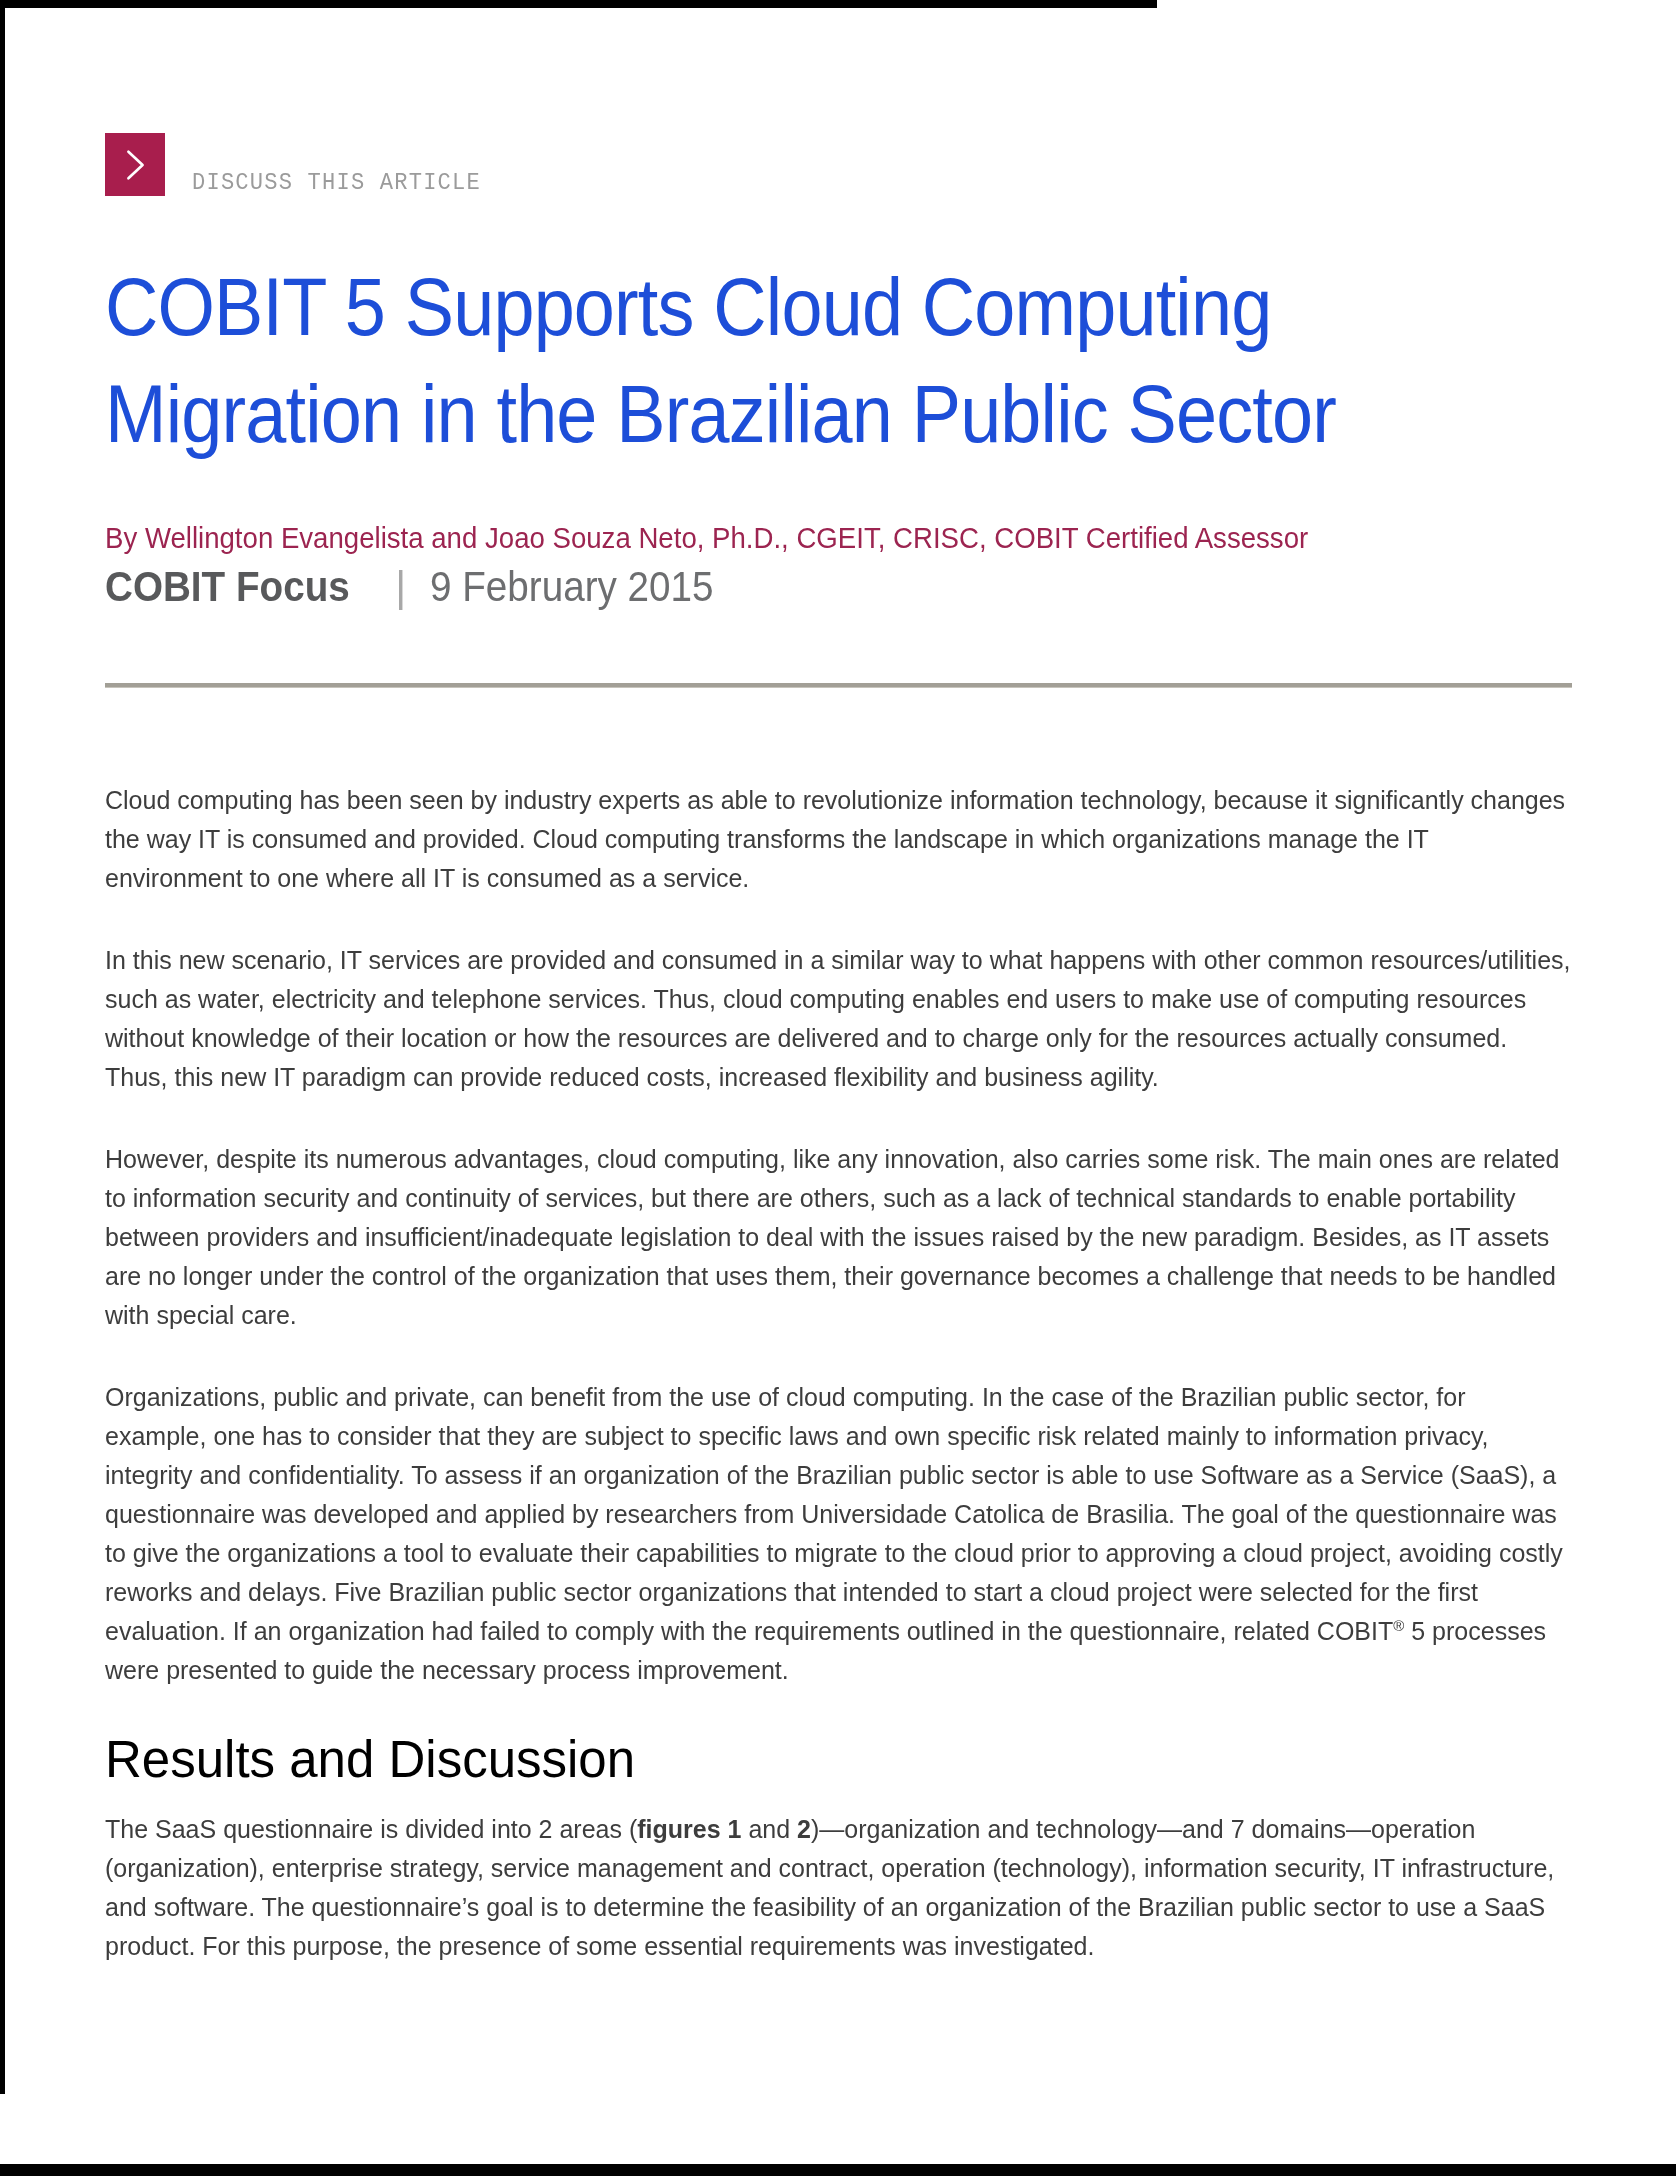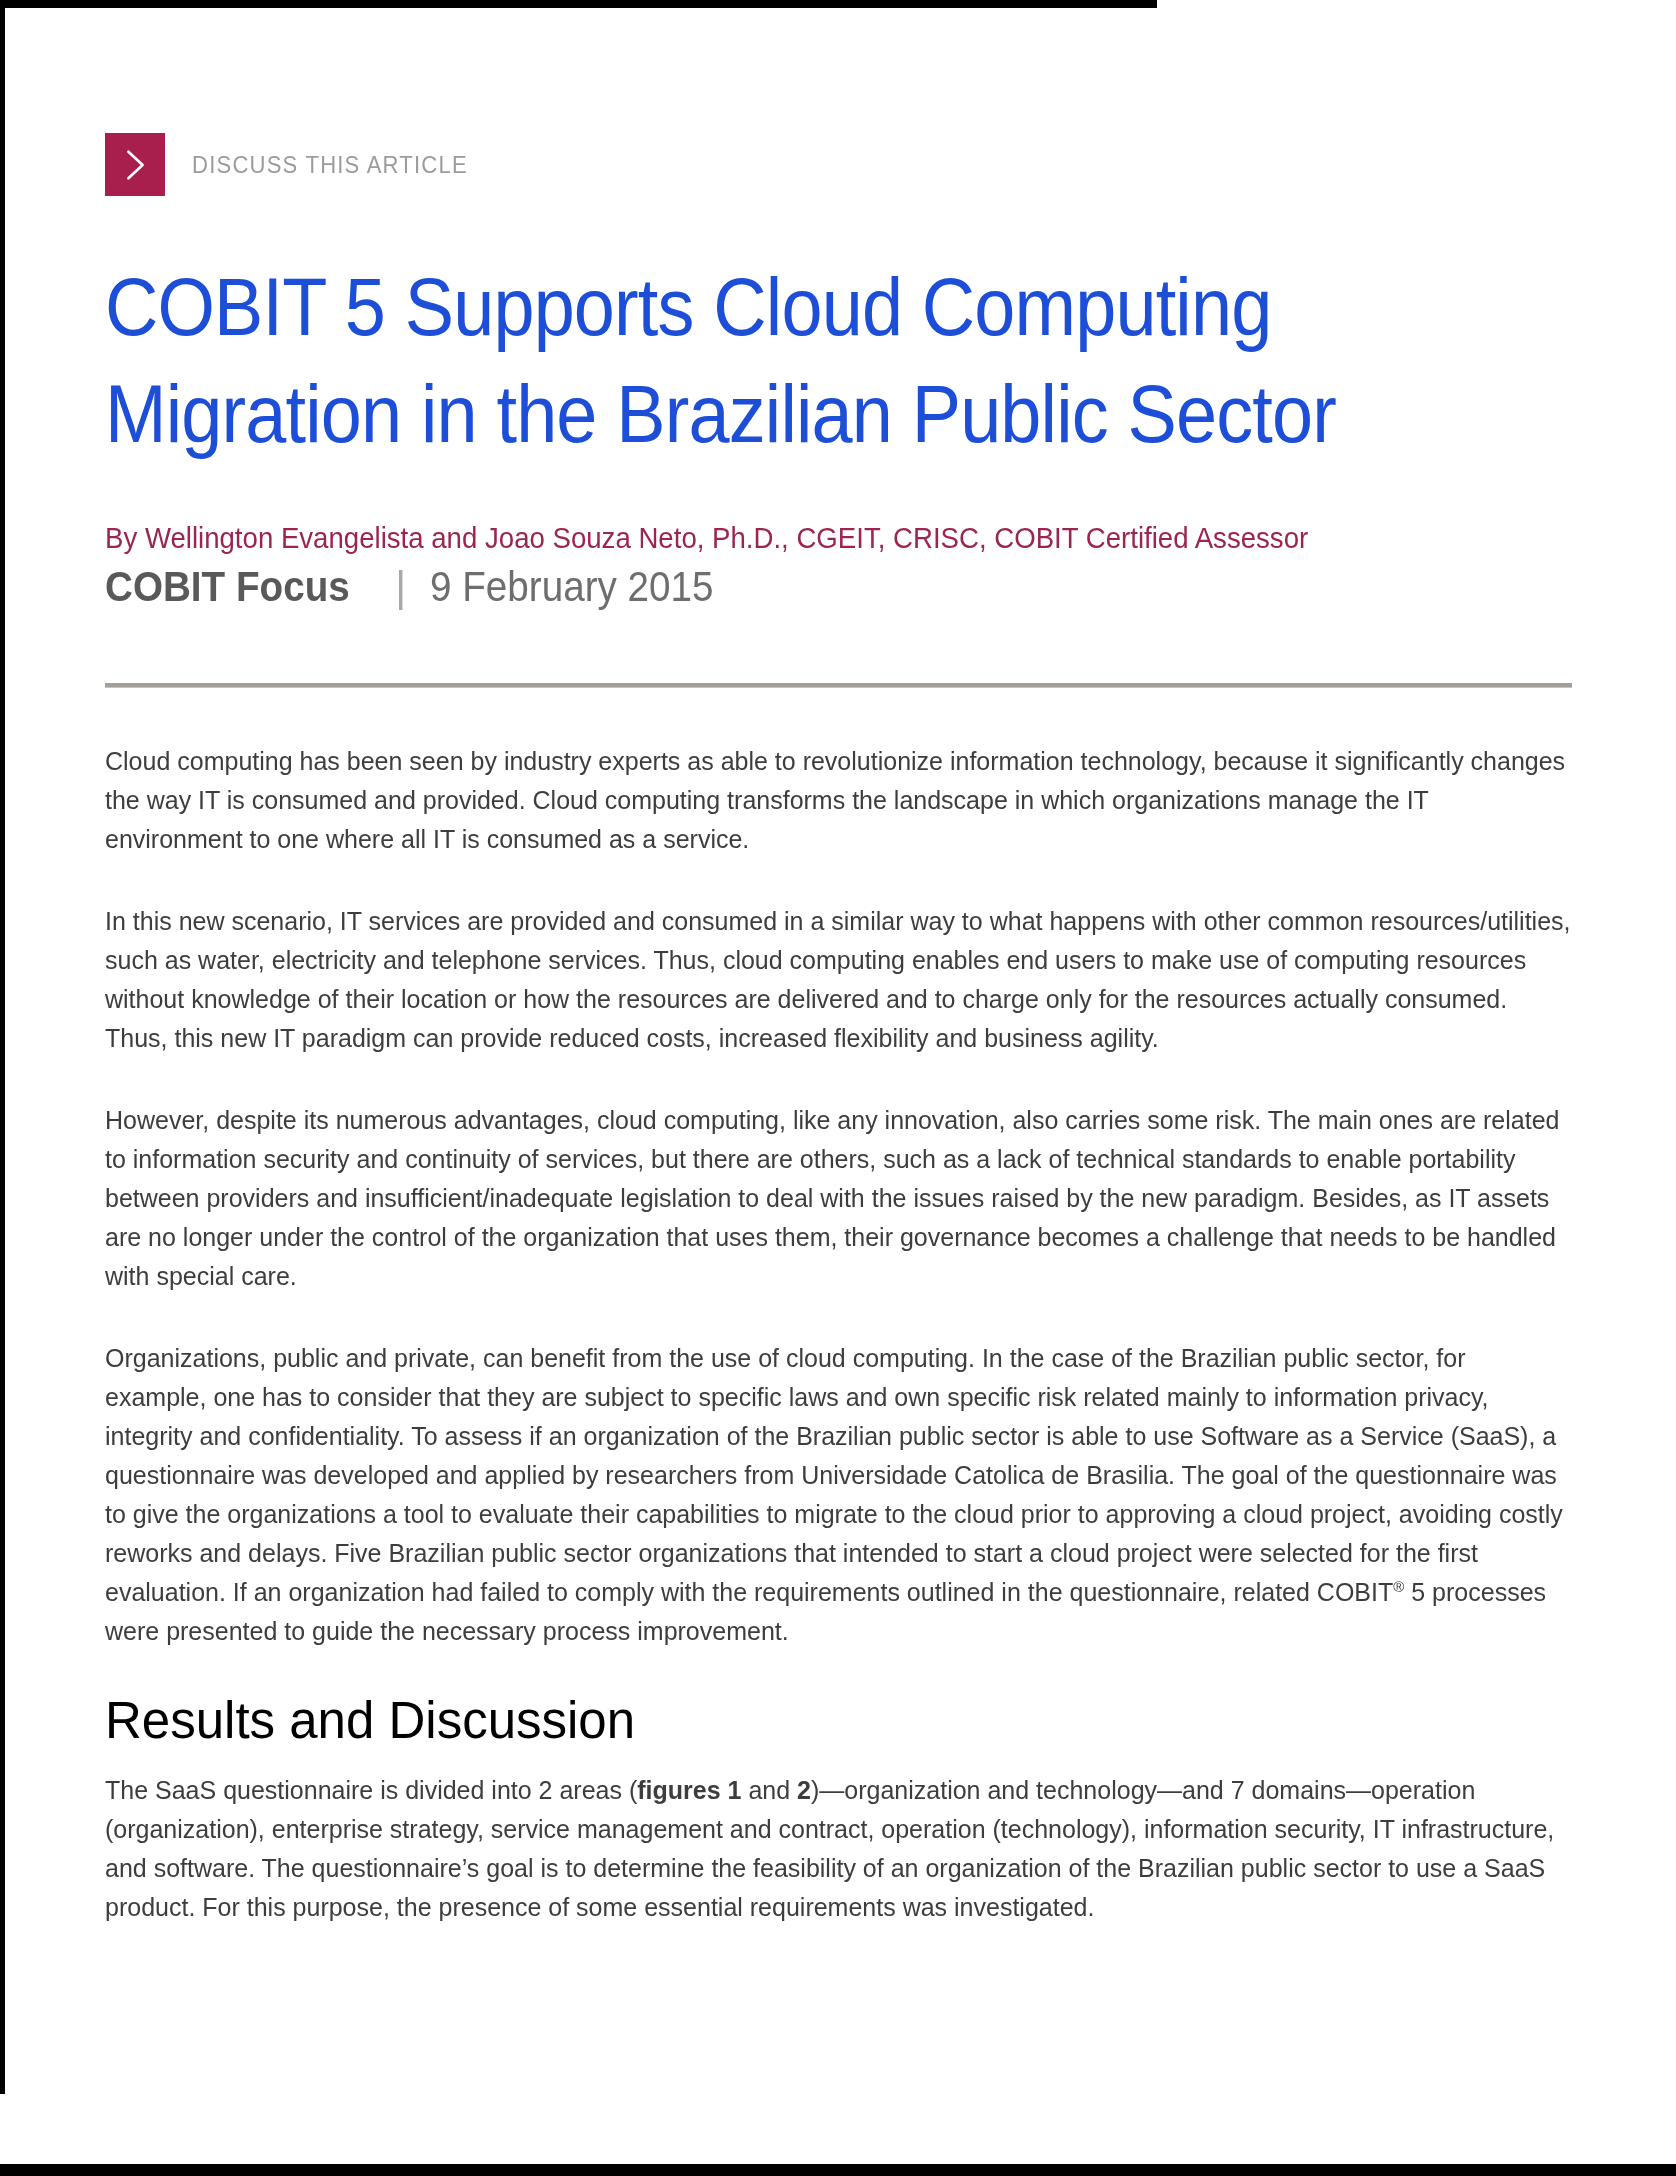--- a/index.html
+++ b/index.html
@@ -16,24 +16,25 @@
   .bar-left   { position: absolute; top: 0; left: 0; width: 5.4px;    height: 2094px; background: #000; }
   .bar-bottom { position: absolute; bottom: 0; left: 0; width: 100%; height: 11.6px; background: #000; }
 
   .content { position: absolute; left: 105px; top: 0; width: 1467px; }
 
   .condensed { transform: scaleX(0.92); transform-origin: 0 50%; }
 
   .discuss {
     margin-top: 133px;
     display: flex;
-    align-items: center;
+    align-items: flex-end;
     text-decoration: none;
     cursor: pointer;
     height: 63px;
+    font-family: Liberation Mono, monospace;
   }
   .discuss-square {
     width: 60px; height: 63px;
     background: #a81e4d;
     display: flex; align-items: center; justify-content: center;
     flex: 0 0 auto;
   }
   .discuss-label {
     margin-left: 27px;
     color: #9b9b9b;
@@ -71,21 +72,21 @@
   .meta .date { color: #6d6e70; display: inline-block; }
 
   .divider {
     margin-top: 73px;
     height: 3.6px;
     background: #a29f96;
     border-bottom: 0.9px solid #c7c4bc;
   }
 
   .article-body {
-    padding-top: 54px;
+    padding-top: 93px;
     color: #3d3d3d;
     font-size: 25px;
     line-height: 39px;
   }
   .article-body p { margin: 0 0 43px 0; }
   .article-body sup { font-size: 60%; line-height: 0; vertical-align: super; }
 
   .section-heading {
     margin: 12.5px 0 23px 0;
     color: #000000;

